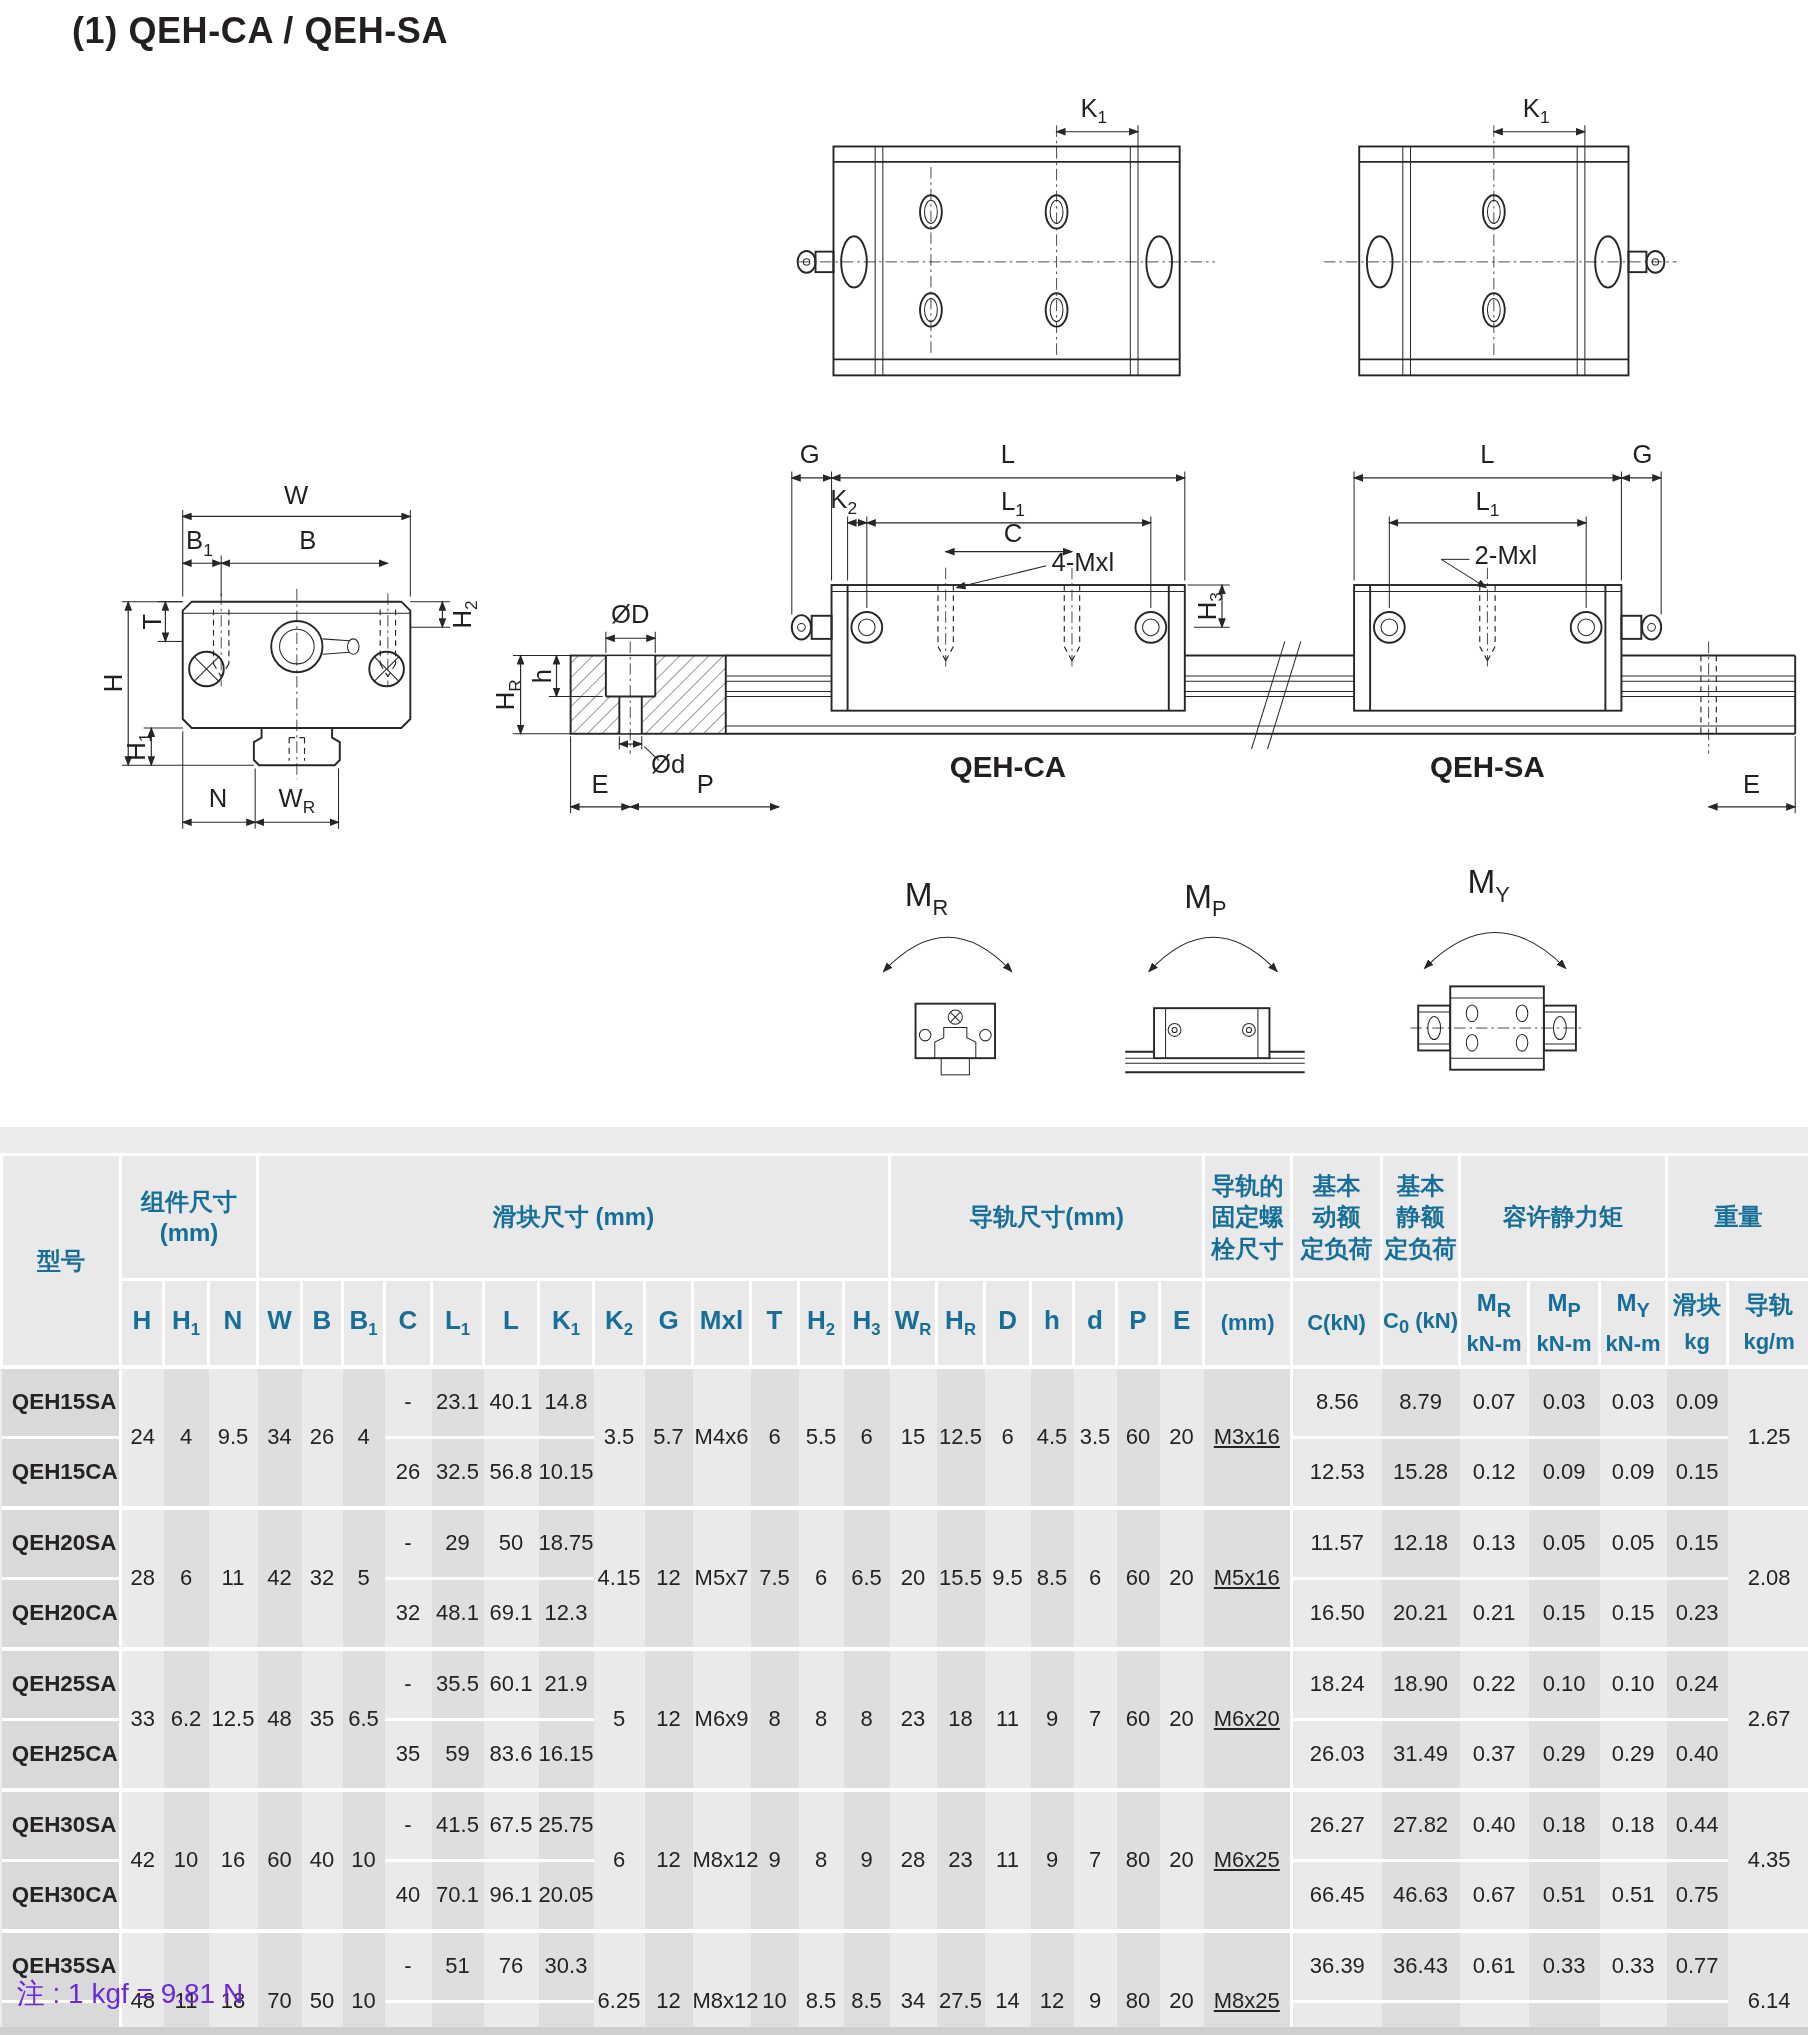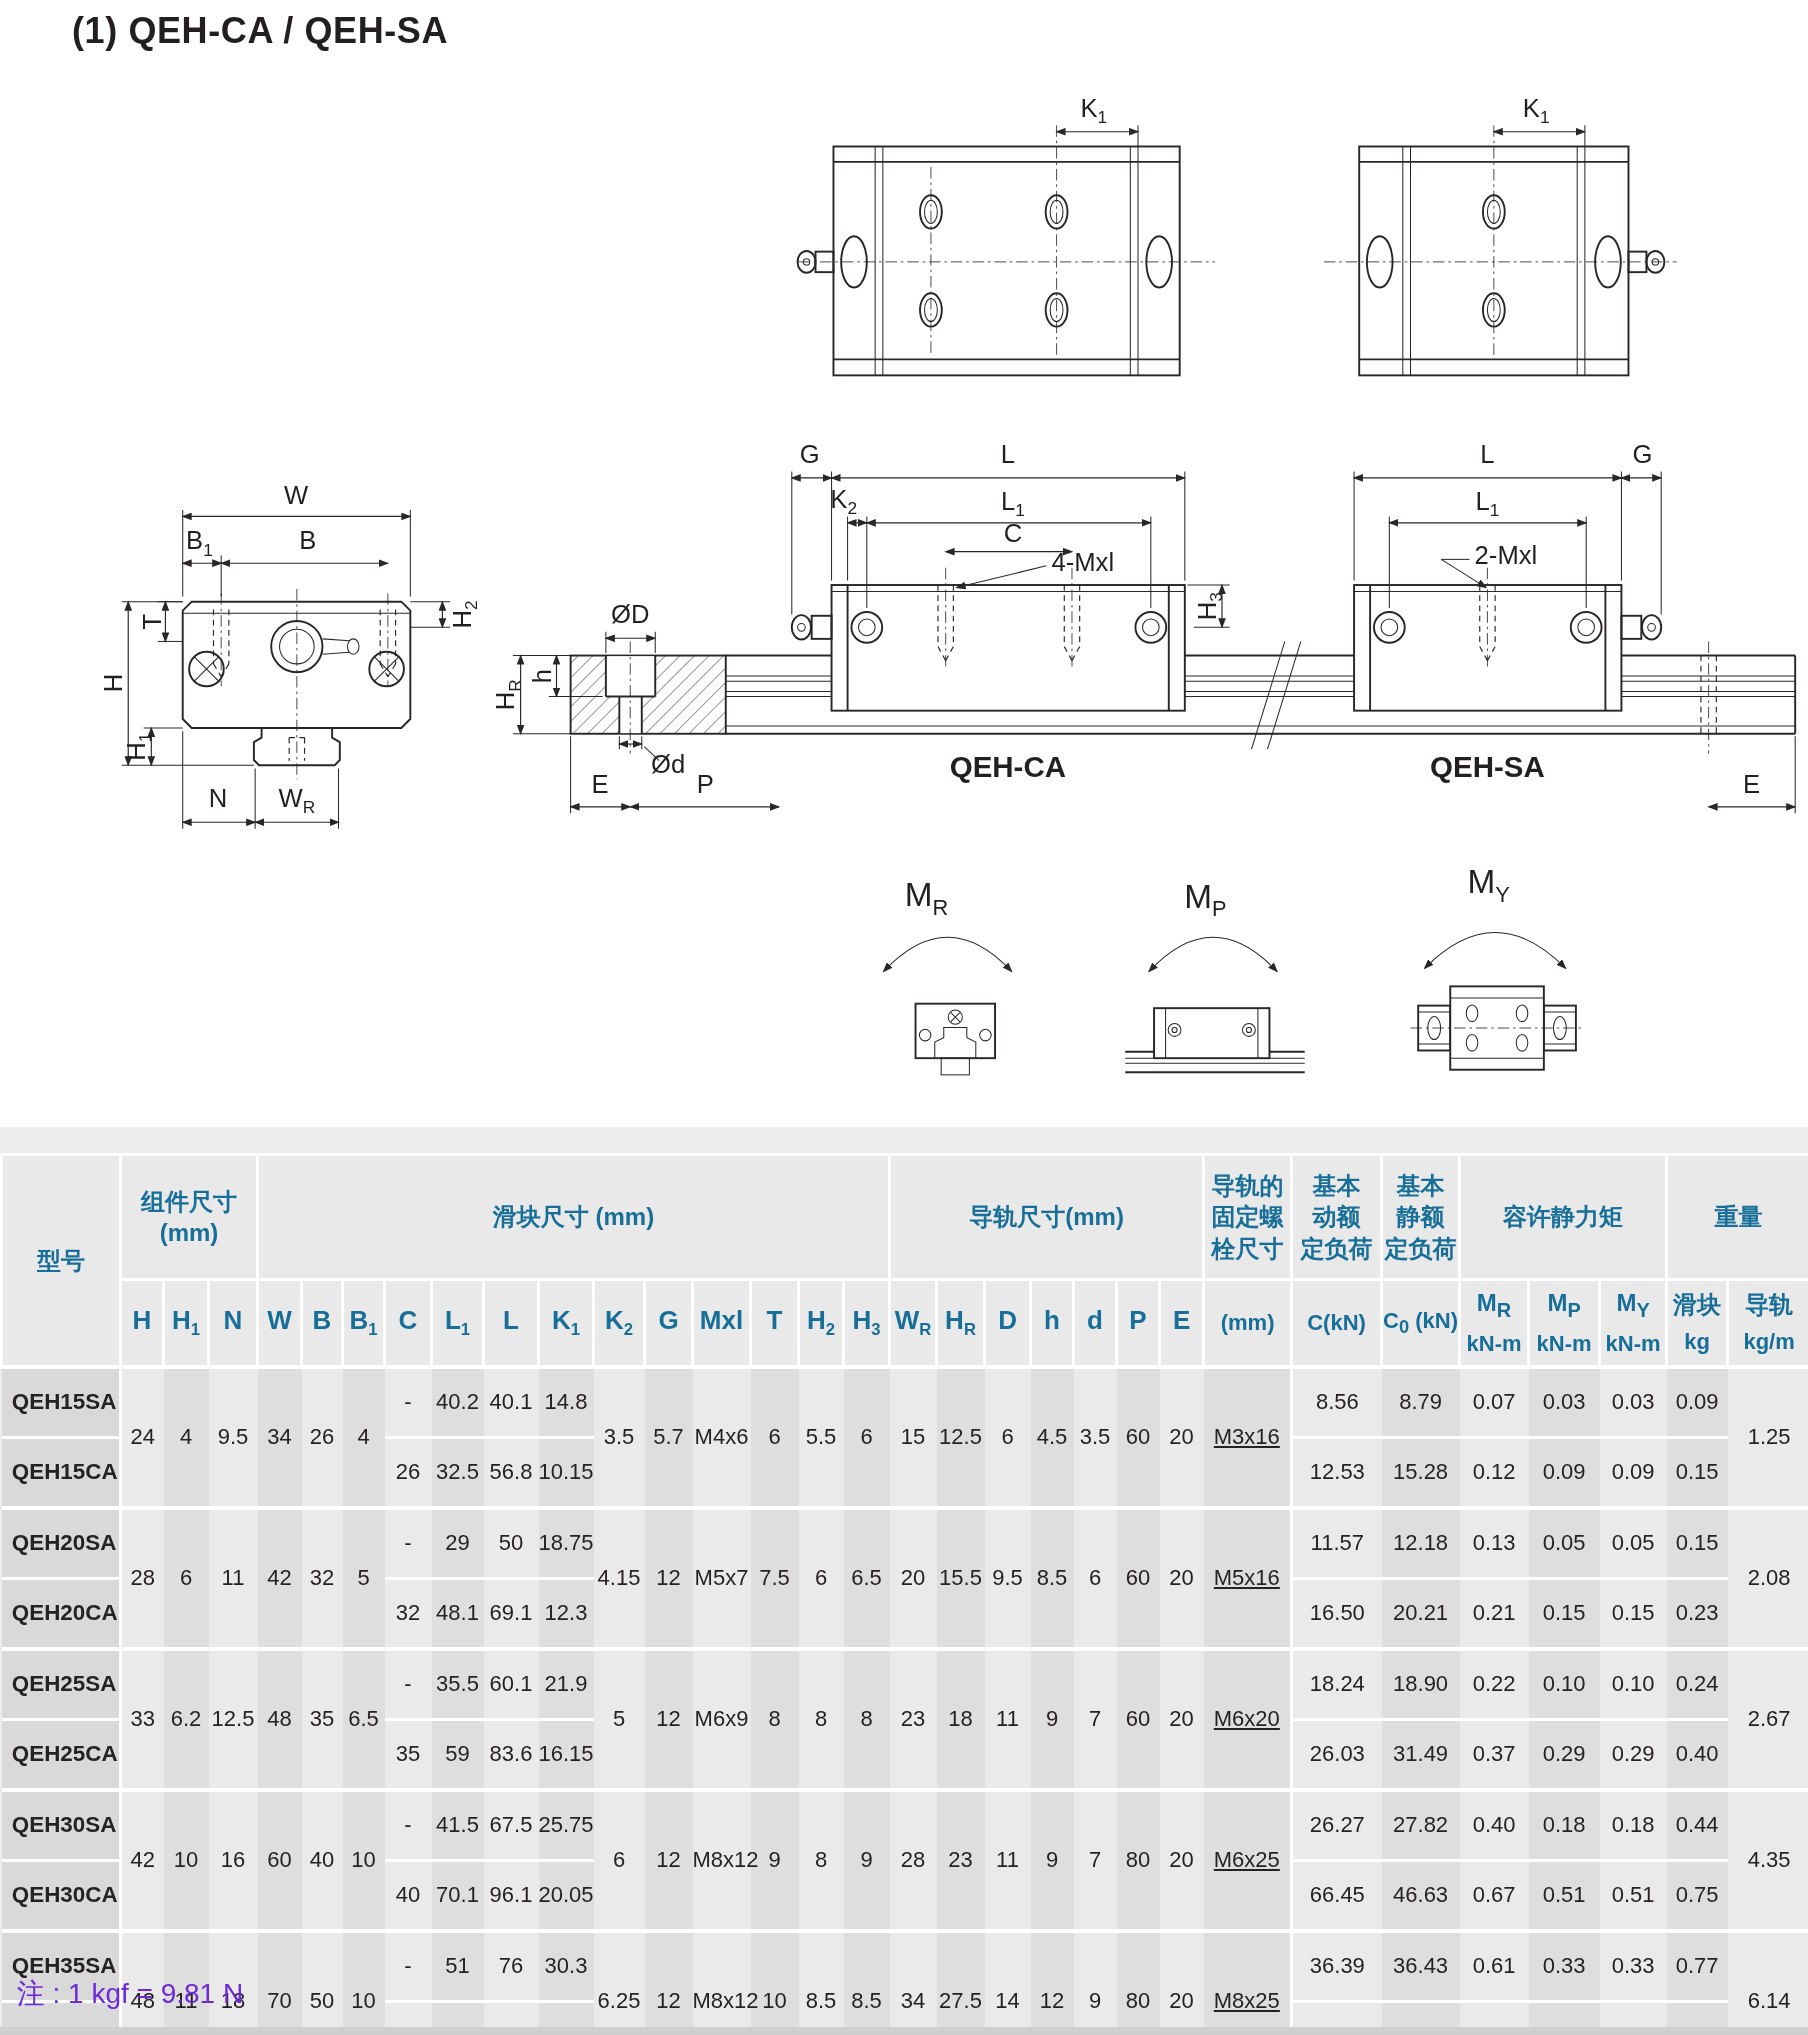--- a/index.html
+++ b/index.html
@@ -505,21 +505,21 @@
 
         <tr class="p-first">
           <td class="model mid">QEH15SA</td>
           <td rowspan="2">24</td>
           <td rowspan="2">4</td>
           <td rowspan="2">9.5</td>
           <td rowspan="2">34</td>
           <td rowspan="2">26</td>
           <td rowspan="2">4</td>
           <td class="mid">-</td>
-          <td class="mid">40.2</td>
+          <td class="mid">23.1</td>
           <td class="mid">40.1</td>
           <td class="mid">14.8</td>
           <td rowspan="2">3.5</td>
           <td rowspan="2">5.7</td>
           <td rowspan="2">M4x6</td>
           <td rowspan="2">6</td>
           <td rowspan="2">5.5</td>
           <td rowspan="2">6</td>
           <td rowspan="2">15</td>
           <td rowspan="2">12.5</td>

